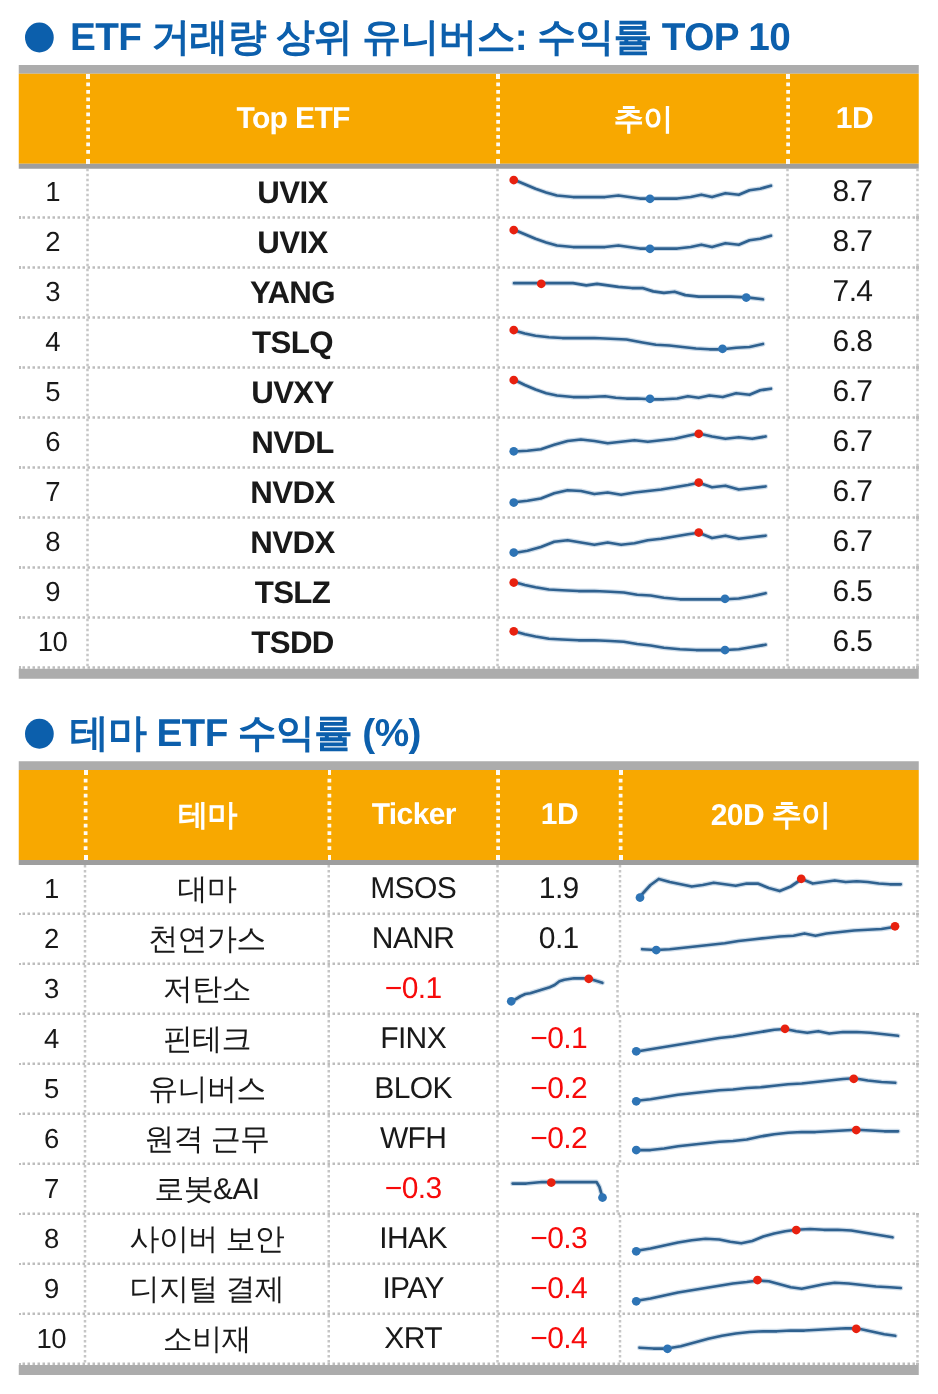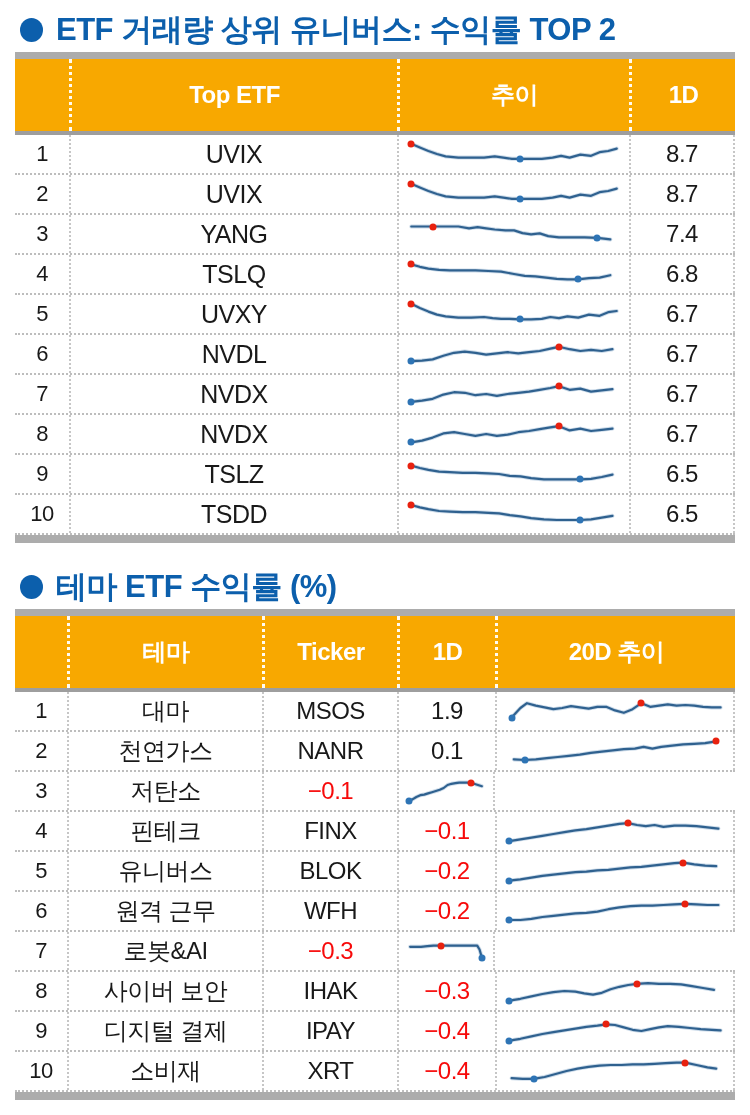--- a/index.html
+++ b/index.html
@@ -32,40 +32,40 @@
     color:#fff;font-size:24px;font-weight:700;letter-spacing:-0.5px;}
   .thead .hcell + .hcell{border-left:3px dotted rgba(255,255,255,0.95);}
   .t1{grid-template-columns:54px 328px 232px 106px;}
   .t2{grid-template-columns:52px 195px 135px 98px 240px;}
   .trow{display:grid;height:40px;border-bottom:2px dotted #BDBDBD;}
   .cell{display:flex;align-items:center;justify-content:center;
     font-size:24px;letter-spacing:-0.5px;height:100%;}
   .trow .cell + .cell{border-left:2px dotted var(--dot-sep);}
   .trow .cell:last-child{border-right:2px dotted var(--dot-sep);}
   .cell.rank{font-size:22px;}
-  .cell.name{font-size:25px;}
+  .cell.name{font-size:25px;font-weight:bold;}
   .cell.neg{color:var(--neg-red);}
   .cell.spark-cell{padding:0 8px;}
   .spark{position:relative;width:100%;height:30px;}
   .spark svg{position:absolute;left:0;top:0;width:100%;height:100%;overflow:visible;}
   .dot{position:absolute;width:7px;height:7px;border-radius:50%;
     transform:translate(-50%,-50%);}
   .dot.hi{background:var(--marker-red);}
   .dot.lo{background:var(--marker-blue);}
   .sec2{margin-top:22px;}
 </style>
 </head>
 <body>
 
 <div class="page">
 
   <section>
     <div class="title-row">
       <span class="bullet"></span>
-      <div class="sec-title">ETF 거래량 상위 유니버스: 수익률 TOP 2</div>
+      <div class="sec-title">ETF 거래량 상위 유니버스: 수익률 TOP 10</div>
     </div>
     <div class="bar"></div>
     <div class="thead t1">
       <div class="hcell"></div>
       <div class="hcell">Top ETF</div>
       <div class="hcell">추이</div>
       <div class="hcell">1D</div>
     </div>
     <div class="hline"></div>
     <div id="t1-body">

